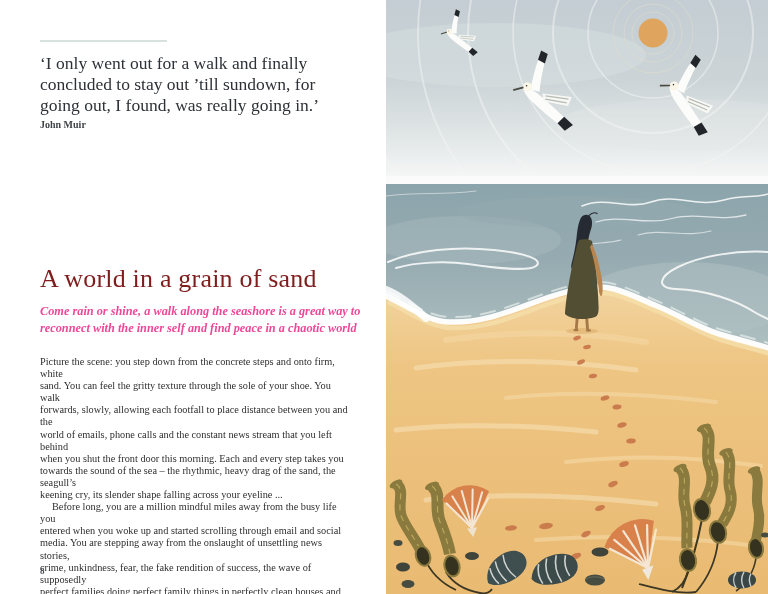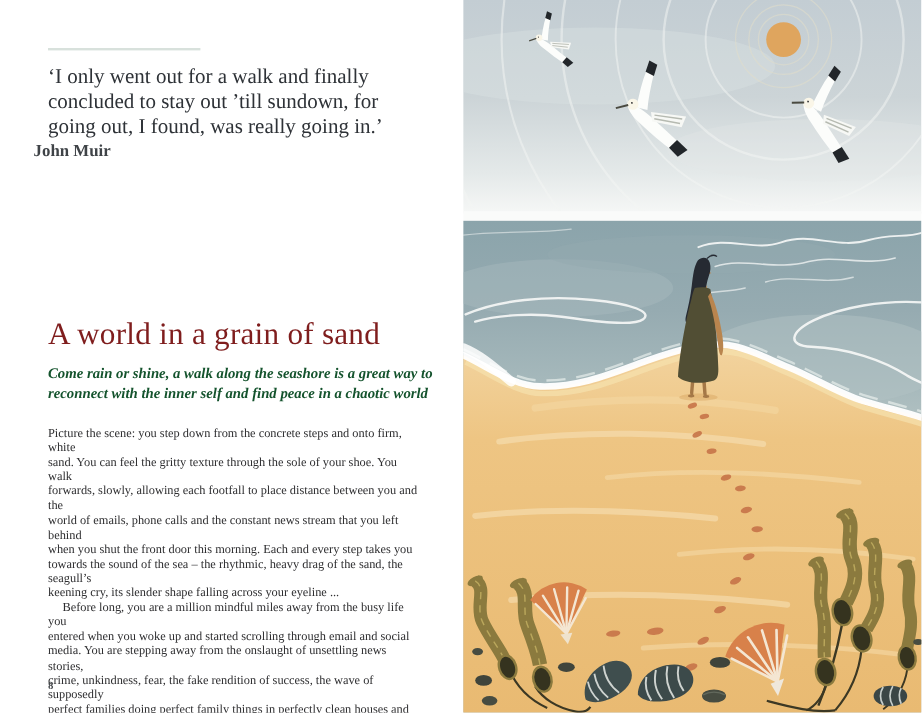--- a/index.html
+++ b/index.html
@@ -7,30 +7,30 @@
     width:768px;height:594px;position:relative;background:#ffffff;
     font-family:"Liberation Serif", serif;overflow:hidden;
   }
   .left-page{position:absolute;left:0;top:0;width:386px;height:438px;background:#ffffff;font-family:Liberation Serif, serif;}
   .rule{position:absolute;left:40px;top:40px;width:127px;height:2px;background:#d8e1dc;}
   .quote{
     position:absolute;left:40px;top:53px;width:312px;margin:0;
     font-size:17.5px;line-height:20.8px;color:#2e3237;white-space:pre-line;
   }
   .attribution{
-    position:absolute;left:28px;top:119px;font-size:14px;font-weight:bold;color:#3f4347;
+    position:absolute;left:40px;top:119px;font-size:10px;font-weight:bold;color:#3f4347;
   }
   .article-title{
     position:absolute;left:40px;top:264px;margin:0;font-size:26px;font-weight:400;
     color:#7f1d1d;letter-spacing:0.2px;
   }
   .standfirst{
     position:absolute;left:40px;top:303px;width:330px;margin:0;
     font-size:12.3px;line-height:16.8px;font-style:italic;font-weight:bold;
-    color:#14532d;white-space:pre-line;
+    color:#ec4899;white-space:pre-line;
   }
   .body-text{
     position:absolute;left:40px;top:356px;width:312px;
     font-size:10.3px;line-height:12.1px;color:#2e2e30;
   }
   .body-text p{margin:0;white-space:pre-line;}
   .body-text p.indent{text-indent:12px;}
   .page-number{
     position:absolute;left:40px;top:566px;font-size:9px;font-weight:bold;color:#46494d;
   }

